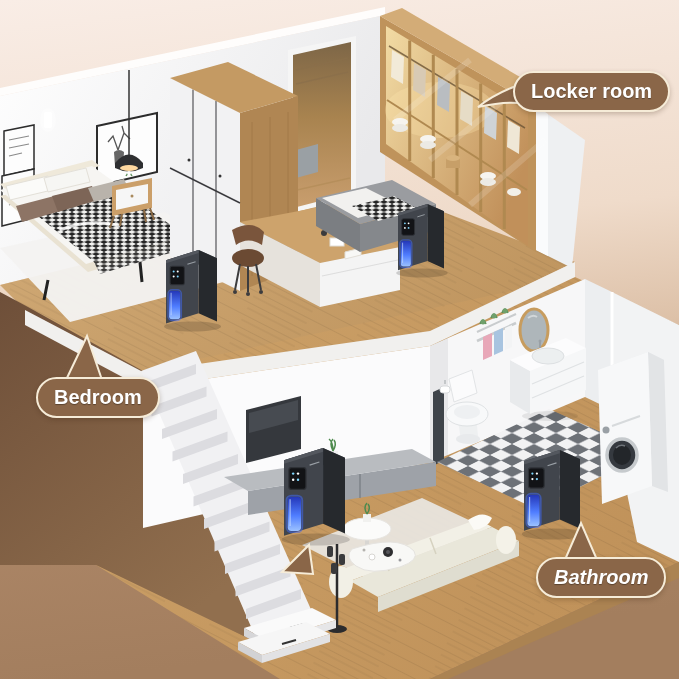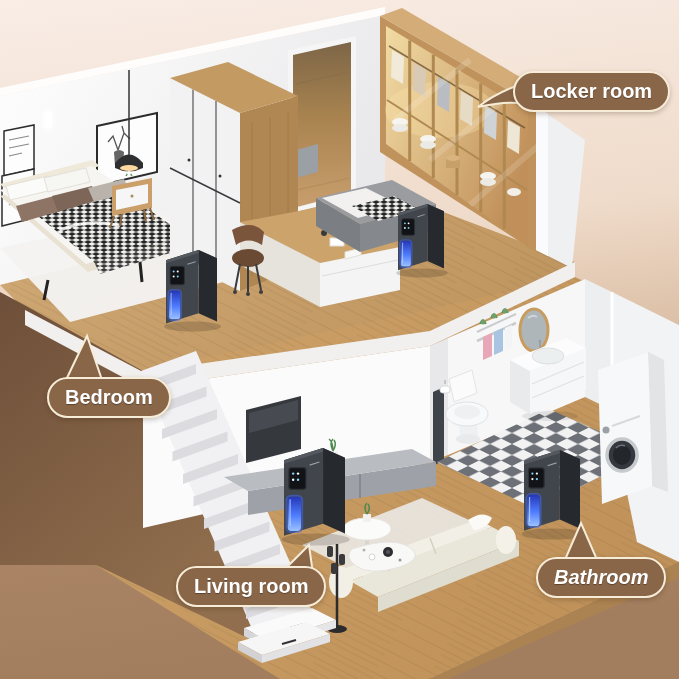--- a/index.html
+++ b/index.html
@@ -364,16 +364,15 @@
   <use href="#dehum" transform="translate(284,448) scale(1.22)"></use>
   <use href="#dehum" transform="translate(524,450) scale(1.12)"></use>
 
   <path d="M516,86 C500,92 488,99 478,107 C492,104 504,102 517,103 Z" fill="#8a6648" stroke="#f6ecd8" stroke-width="2"></path>
   <path d="M66,380 L87,336 L102,380 Z" fill="#8a6648" stroke="#f6ecd8" stroke-width="2"></path>
   <path d="M282,572 L309,545 L313,574 Z" fill="#8a6648" stroke="#f6ecd8" stroke-width="2"></path>
   <path d="M564,562 L581,523 L598,562 Z" fill="#8a6648" stroke="#f6ecd8" stroke-width="2"></path>
 </svg>
 
 <div class="bubble" style="left:513px;top:71px;">Locker room</div>
-<div class="bubble" style="left:47px;top:377px;">Bedroom</div>
-<div class="bubble" style="left:176px;top:566px;">Living room</div>
+<div class="bubble" style="left:36px;top:377px;">Bedroom</div>
 <div class="bubble" style="left:536px;top:557px;font-style:italic;">Bathroom</div>
 </div>
 
 </body></html>

